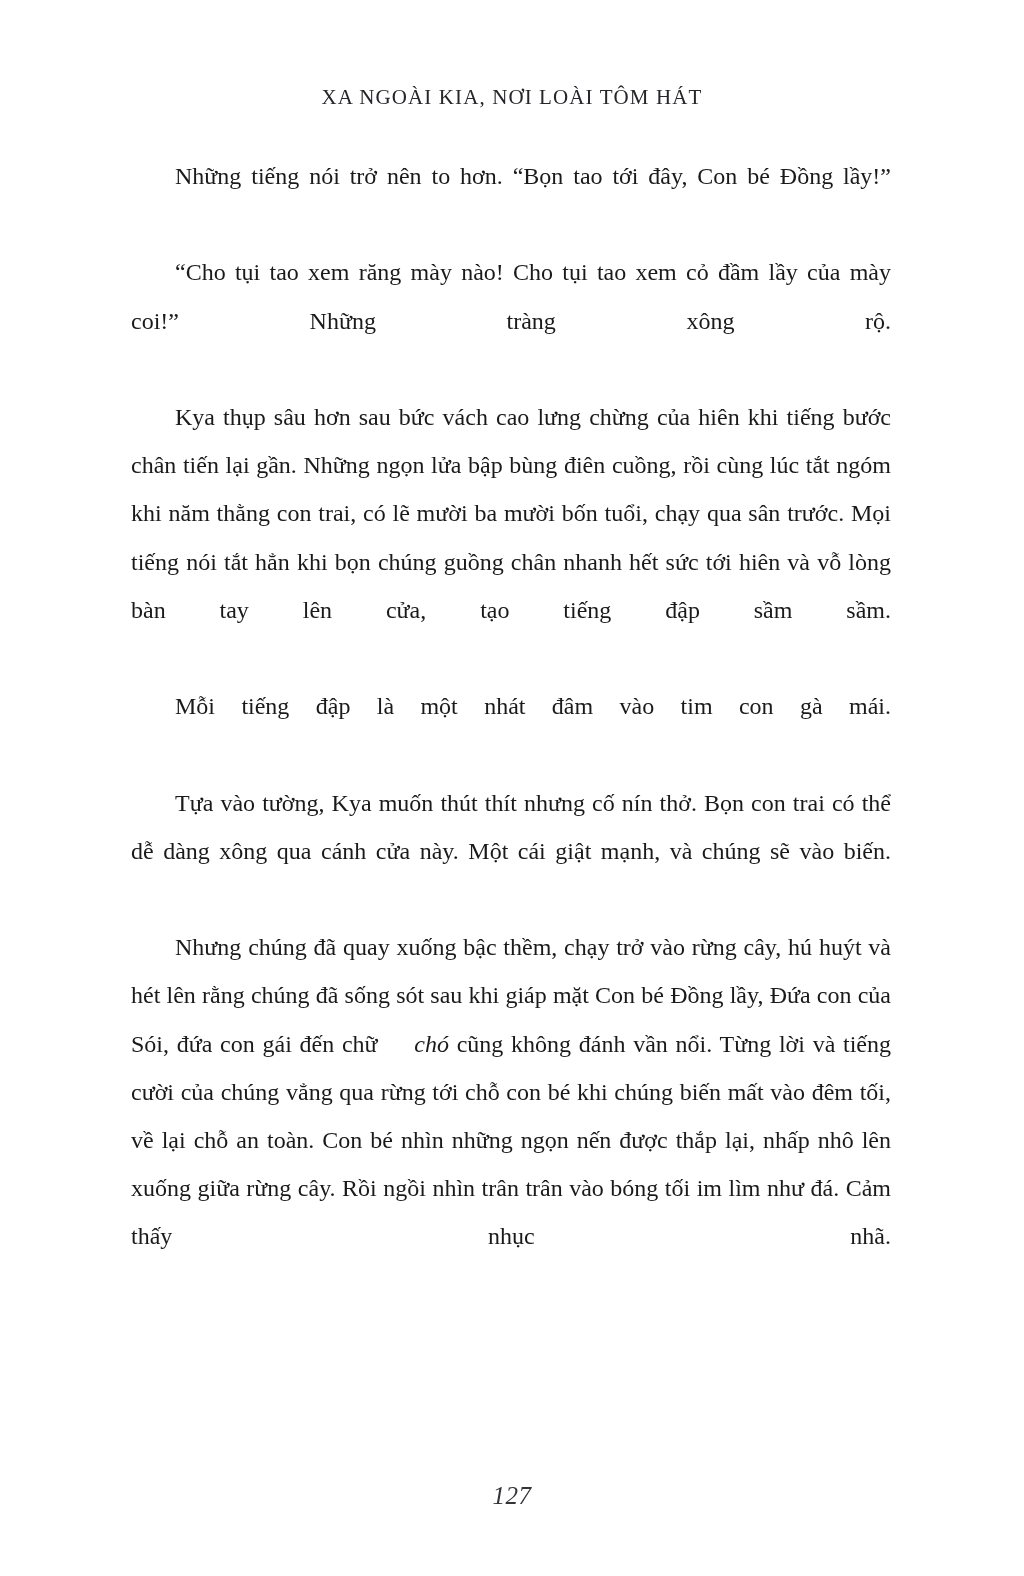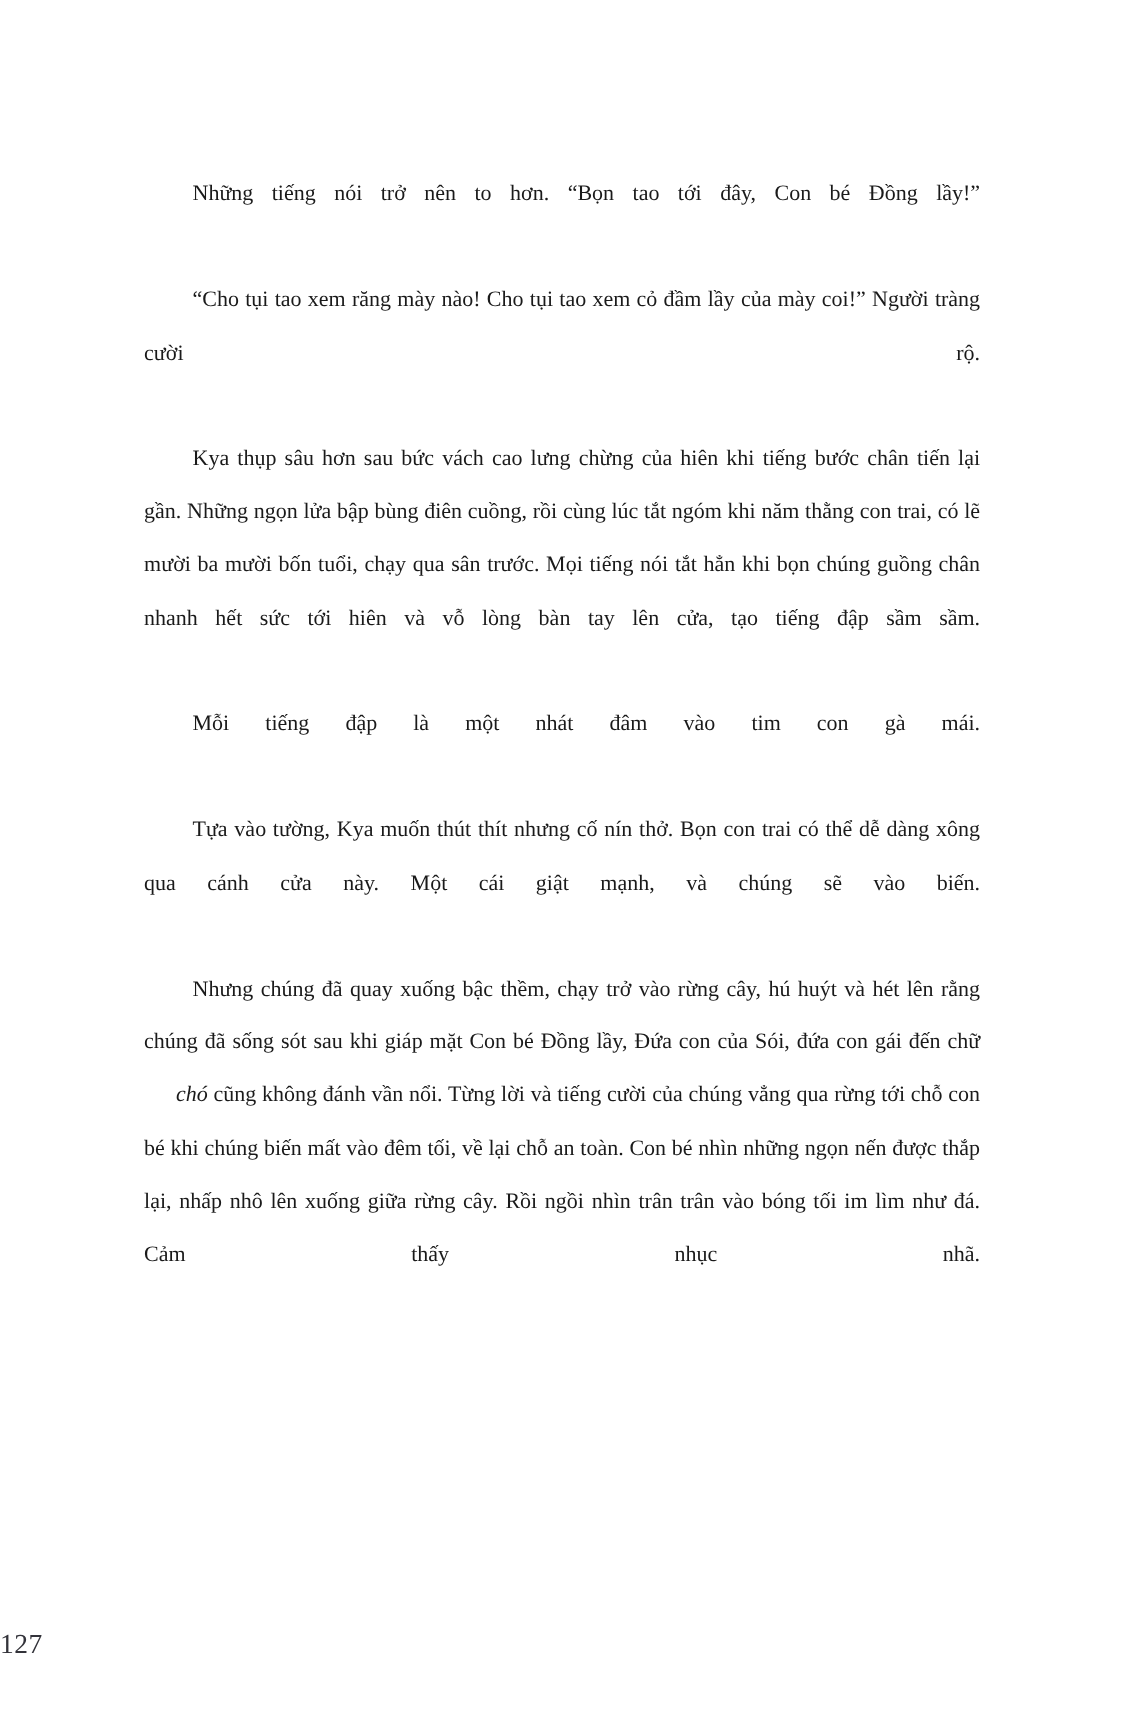--- a/index.html
+++ b/index.html
@@ -45,21 +45,21 @@
   
   .text-block {
     position: absolute;
     top: 152px;
     left: 131px;
     width: 760px;
   }
 
   .para {
     margin: 0;
-    font-size: 20px;
+    font-size: 24px;
     line-height: 48.2px;
     text-align: justify;
     text-justify: inter-word;
     text-indent: 44px;
     color: #1a1a1a;
     hyphens: none;
     word-spacing: 0.2px;
   }
 
   
@@ -73,38 +73,41 @@
     font-style: italic;
     margin-left: 29px;
   }
 
   
   .folio {
     position: absolute;
     top: 1481px;
     left: 0;
     width: 1024px;
+    text-align: center;
     font-size: 25px;
     line-height: 30px;
     color: #33333a;
     letter-spacing: 0.5px;
+    font-style: italic;
   }
 </style>
 </head>
 <body style="background: rgb(255, 255, 255); color: rgb(26, 26, 26);">
 
 <div class="page">
 
+  <div class="running-head">XA NGOÀI KIA, NƠI LOÀI TÔM HÁT</div>
 
   <div class="text-block">
 
     <p class="para">Những tiếng nói trở nên to hơn. “Bọn tao tới đây, Con bé Đồng lầy!”</p>
 
 
-    <p class="para">“Cho tụi tao xem răng mày nào! Cho tụi tao xem cỏ đầm lầy của mày coi!” Người tràng cười rộ.</p>
+    <p class="para">“Cho tụi tao xem răng mày nào! Cho tụi tao xem cỏ đầm lầy của mày coi!” Những tràng xông rộ.</p>
 
     <p class="para">Kya thụp sâu hơn sau bức vách cao lưng chừng của hiên khi tiếng bước chân tiến lại gần. Những ngọn lửa bập bùng điên cuồng, rồi cùng lúc tắt ngóm khi năm thằng con trai, có lẽ mười ba mười bốn tuổi, chạy qua sân trước. Mọi tiếng nói tắt hẳn khi bọn chúng guồng chân nhanh hết sức tới hiên và vỗ lòng bàn tay lên cửa, tạo tiếng đập sầm sầm.</p>
 
     <p class="para">Mỗi tiếng đập là một nhát đâm vào tim con gà mái.</p>
 
     <p class="para">Tựa vào tường, Kya muốn thút thít nhưng cố nín thở. Bọn con trai có thể dễ dàng xông qua cánh cửa này. Một cái giật mạnh, và chúng sẽ vào biến.</p>
 
     <p class="para">
       <span>Nhưng chúng đã quay xuống bậc thềm, chạy trở vào rừng cây, hú huýt và hét lên rằng chúng đã sống sót sau khi giáp mặt Con bé Đồng lầy, Đứa con của Sói, đứa con gái đến chữ </span><span class="italic">chó</span><span> cũng không đánh vần nổi. Từng lời và tiếng cười của chúng vẳng qua rừng tới chỗ con bé khi chúng biến mất vào đêm tối, về lại chỗ an toàn. Con bé nhìn những ngọn nến được thắp lại, nhấp nhô lên xuống giữa rừng cây. Rồi ngồi nhìn trân trân vào bóng tối im lìm như đá. Cảm thấy nhục nhã.</span>
     </p>

